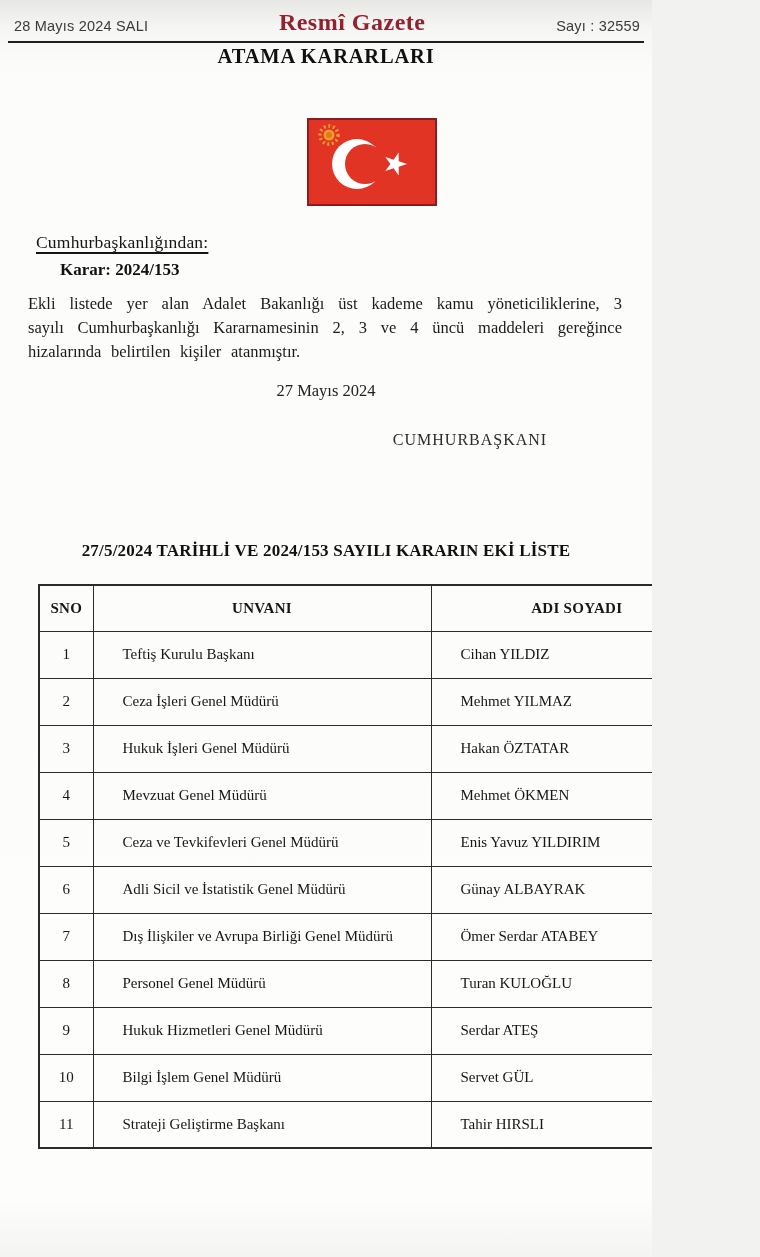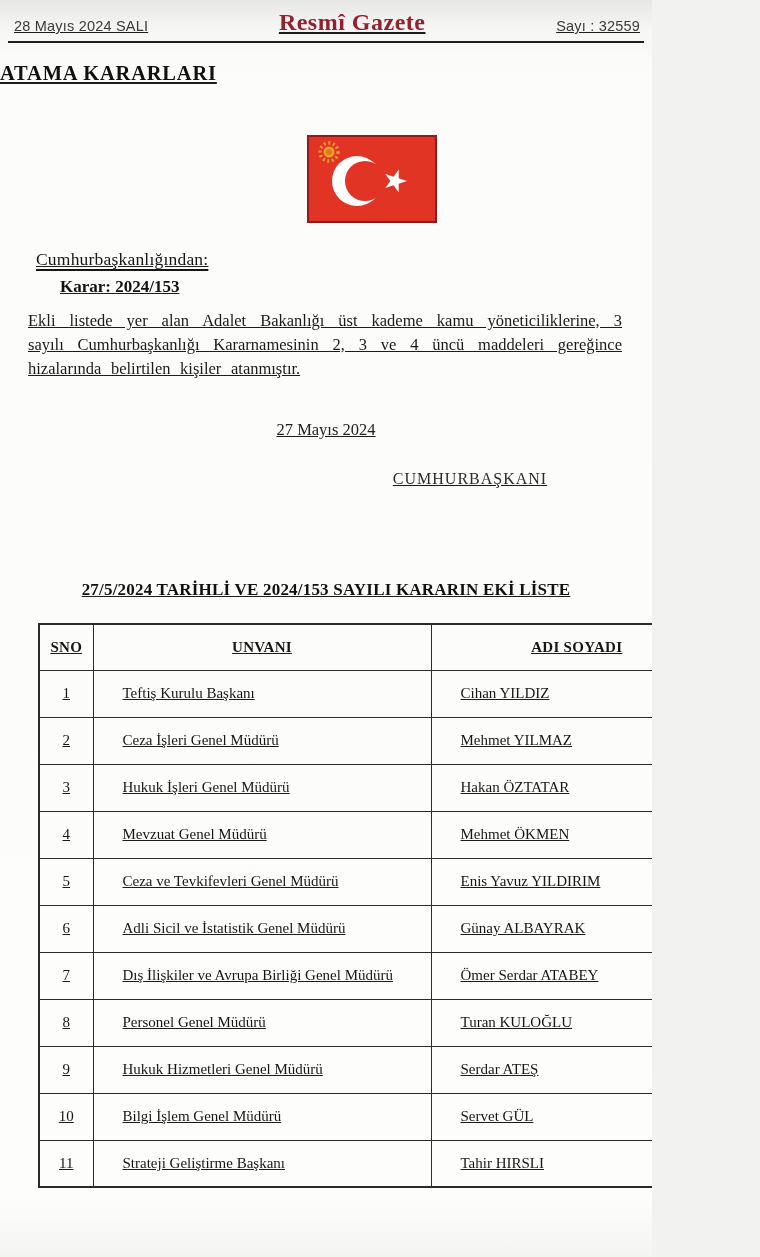--- a/index.html
+++ b/index.html
@@ -8,21 +8,20 @@
     font-family: "Liberation Serif", serif;
     color: #1c1c1c;
     background: #f2f2f1;
   }
   .page {
     position: relative;
     width: 652px;
     height: 1257px;
     overflow: hidden;
     background: linear-gradient(180deg, #e7e7e6 0px, #f6f6f5 30px, #fcfcfb 70px, #fdfdfc 1200px, #f4f4f3 1257px);
-    text-decoration: underline;
   }
 
   
   .masthead {
     display: flex;
     justify-content: space-between;
     align-items: flex-end;
     padding: 9px 12px 0 14px;
   }
   .masthead .date-left,
@@ -40,22 +39,22 @@
     color: #93222f;
     letter-spacing: 0.5px;
   }
   .masthead-rule {
     margin: 5px 8px 0 8px;
     border-bottom: 2.5px solid #1f1f1f;
   }
 
   
   .section-heading {
-    margin-top: 19px;
-    text-align: left;
+    margin-top: 2px;
+    text-align: center;
     font-size: 20.5px;
     font-weight: bold;
     letter-spacing: 0.8px;
     color: #111;
   }
 
   
   .flag-wrap {
     margin: 50px 0 0 307px;
     width: 130px;
@@ -81,21 +80,21 @@
   }
   .decree-body {
     margin: 11px 30px 0 28px;
     font-size: 16.5px;
     line-height: 24px;
     text-align: justify;
     word-spacing: 5.5px;
     color: #1a1a1a;
   }
   .decree-date {
-    margin-top: 39px;
+    margin-top: 17px;
     text-align: center;
     font-size: 16.5px;
     color: #222;
   }
   .signature {
     width: 240px;
     margin: 30px 62px 0 auto;
     text-align: center;
   }
   .signature .sig-name {

